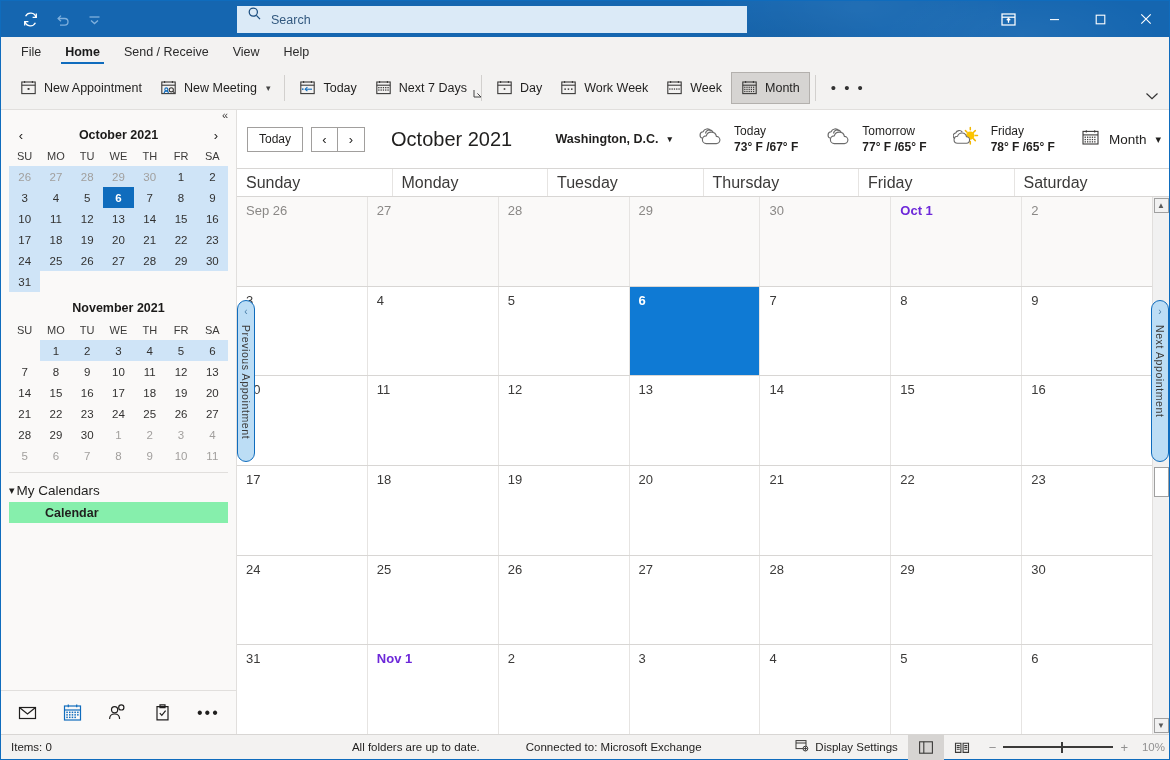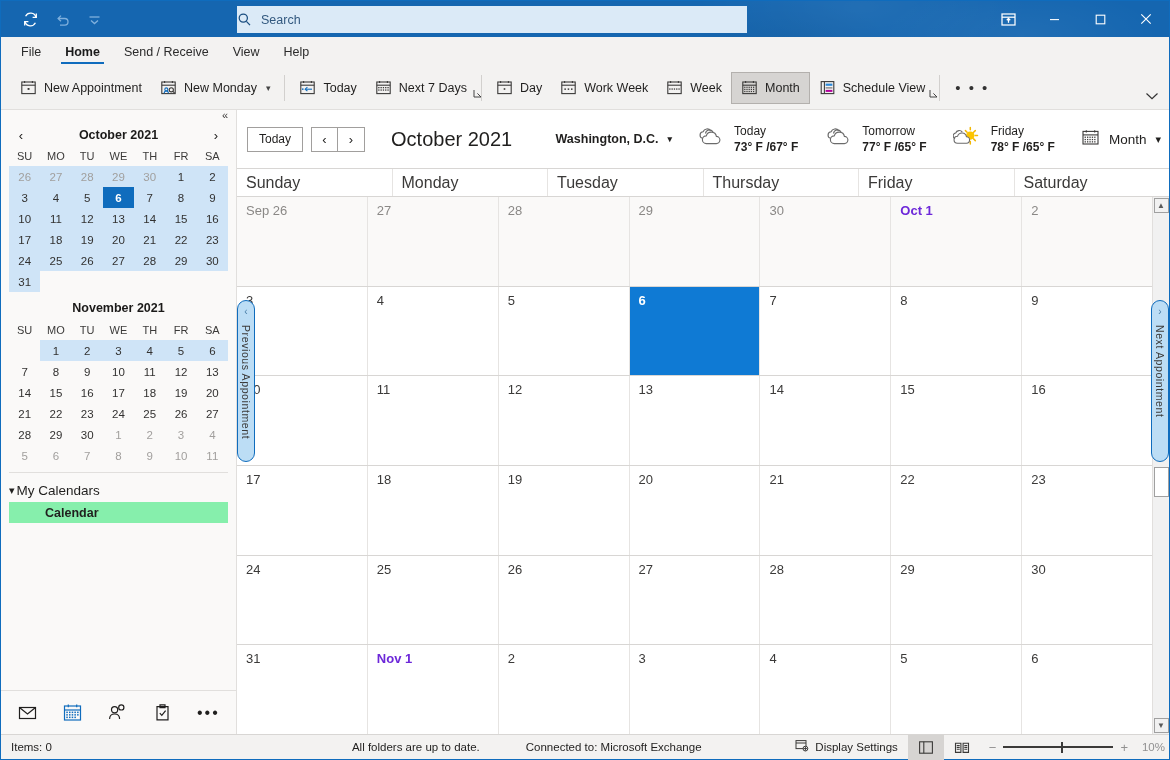--- a/index.html
+++ b/index.html
@@ -34,22 +34,22 @@
     width: 30px; height: 28px; display: flex; align-items: center; justify-content: center;
     color: #ffffff;
   }
   .qat-btn.dim { color: #7fb0dd; }
   .qat-btn svg { display: block; }
 
   .searchwrap {
     position: absolute; left: 236px; top: 5px;
     width: 510px; height: 27px;
     background: #dbeaf7;
-    display: flex; align-items: center;
-    gap: 9px;
+    display: flex; 
+    padding-left: 10px; gap: 9px;
   }
   .searchwrap .sicon { color: #1b4e80; display: flex; }
   .searchwrap input {
     border: 0; background: transparent; outline: none;
     font-family: "Liberation Sans", sans-serif;
     font-size: 12.5px; color: #1f4e79; width: 440px;
   }
   .searchwrap input::placeholder { color: #33597f; opacity: 1; }
 
   .wincontrols { position: absolute; right: 0; top: 0; height: 36px; display: flex; align-items: center; }
@@ -372,21 +372,21 @@
         <svg width="17" height="17" viewBox="0 0 17 17" fill="none" stroke="#3b3a39" stroke-width="1.1">
           <rect x="1.8" y="3" width="13.4" height="11.6"></rect>
             <path d="M1.8 6.2h13.4"></path>
           <path d="M4.6 2v2.1M12.4 2v2.1"></path>
           <circle cx="6.3" cy="10.4" r="1.5" stroke="#0f6cbd"></circle>
             <path d="M4.2 14.2c0-1.4 1-2.2 2.1-2.2s2.1.8 2.1 2.2" stroke="#0f6cbd"></path>
           <circle cx="11.3" cy="10.8" r="2.1" stroke="#3b3a39"></circle>
             <path d="M12.9 12.4 14.6 14.1" stroke="#3b3a39"></path>
         </svg>
       </span>
-      <span>New Monday</span>
+      <span>New Meeting</span>
       <span class="caret">▾</span>
     </div>
 
     <div class="rsep"></div>
 
     <div class="rb">
       <span class="glyph">
         <svg width="17" height="17" viewBox="0 0 17 17" fill="none" stroke="#3b3a39" stroke-width="1.1">
           <rect x="1.8" y="3" width="13.4" height="11.6"></rect>
             <path d="M1.8 6.2h13.4"></path>
@@ -497,38 +497,20 @@
               <rect x="5.4" y="11.9" width="1.2" height="1.2"></rect>
               <rect x="7.6" y="11.9" width="1.2" height="1.2"></rect>
               <rect x="9.8" y="11.9" width="1.2" height="1.2"></rect>
               <rect x="12" y="11.9" width="1.2" height="1.2"></rect>
           </g>
         </svg>
       </span>
       <span>Month</span>
     </div>
 
-    <div class="rb" style="position:relative;">
-      <span class="glyph">
-        <svg width="17" height="17" viewBox="0 0 17 17" fill="none" stroke="#3b3a39" stroke-width="1.1">
-          <rect x="2.2" y="2.6" width="12.6" height="12" stroke="#3b3a39"></rect>
-          <path d="M5.4 2.6v12" stroke="#3b3a39"></path>
-          <rect x="6.6" y="4.6" width="6.8" height="2.2" fill="#2b88d8" stroke="none"></rect>
-          <rect x="6.6" y="8" width="6.8" height="1.7" fill="#9b9b9b" stroke="none"></rect>
-          <rect x="6.6" y="10.9" width="6.8" height="2" fill="#b4009e" stroke="none"></rect>
-        </svg>
-      </span>
-      <span>Schedule View</span>
-      <span class="dialog-launcher" style="right:-4px;">
-        <svg width="9" height="9" viewBox="0 0 9 9" fill="none" stroke="currentColor" stroke-width="1">
-            <path d="M1 1v7h7"></path>
-            <path d="M8 8 4.4 4.4"></path>
-          </svg>
-      </span>
-    </div>
 
     <div class="rsep"></div>
 
     <div class="ellipsis"><span>• • •</span></div>
 
     <div class="ribbon-collapse">
       <svg width="14" height="10" viewBox="0 0 14 10" fill="none" stroke="currentColor" stroke-width="1.2">
           <path d="M1.5 2.5 7 7.6 12.5 2.5"></path>
         </svg>
     </div>

